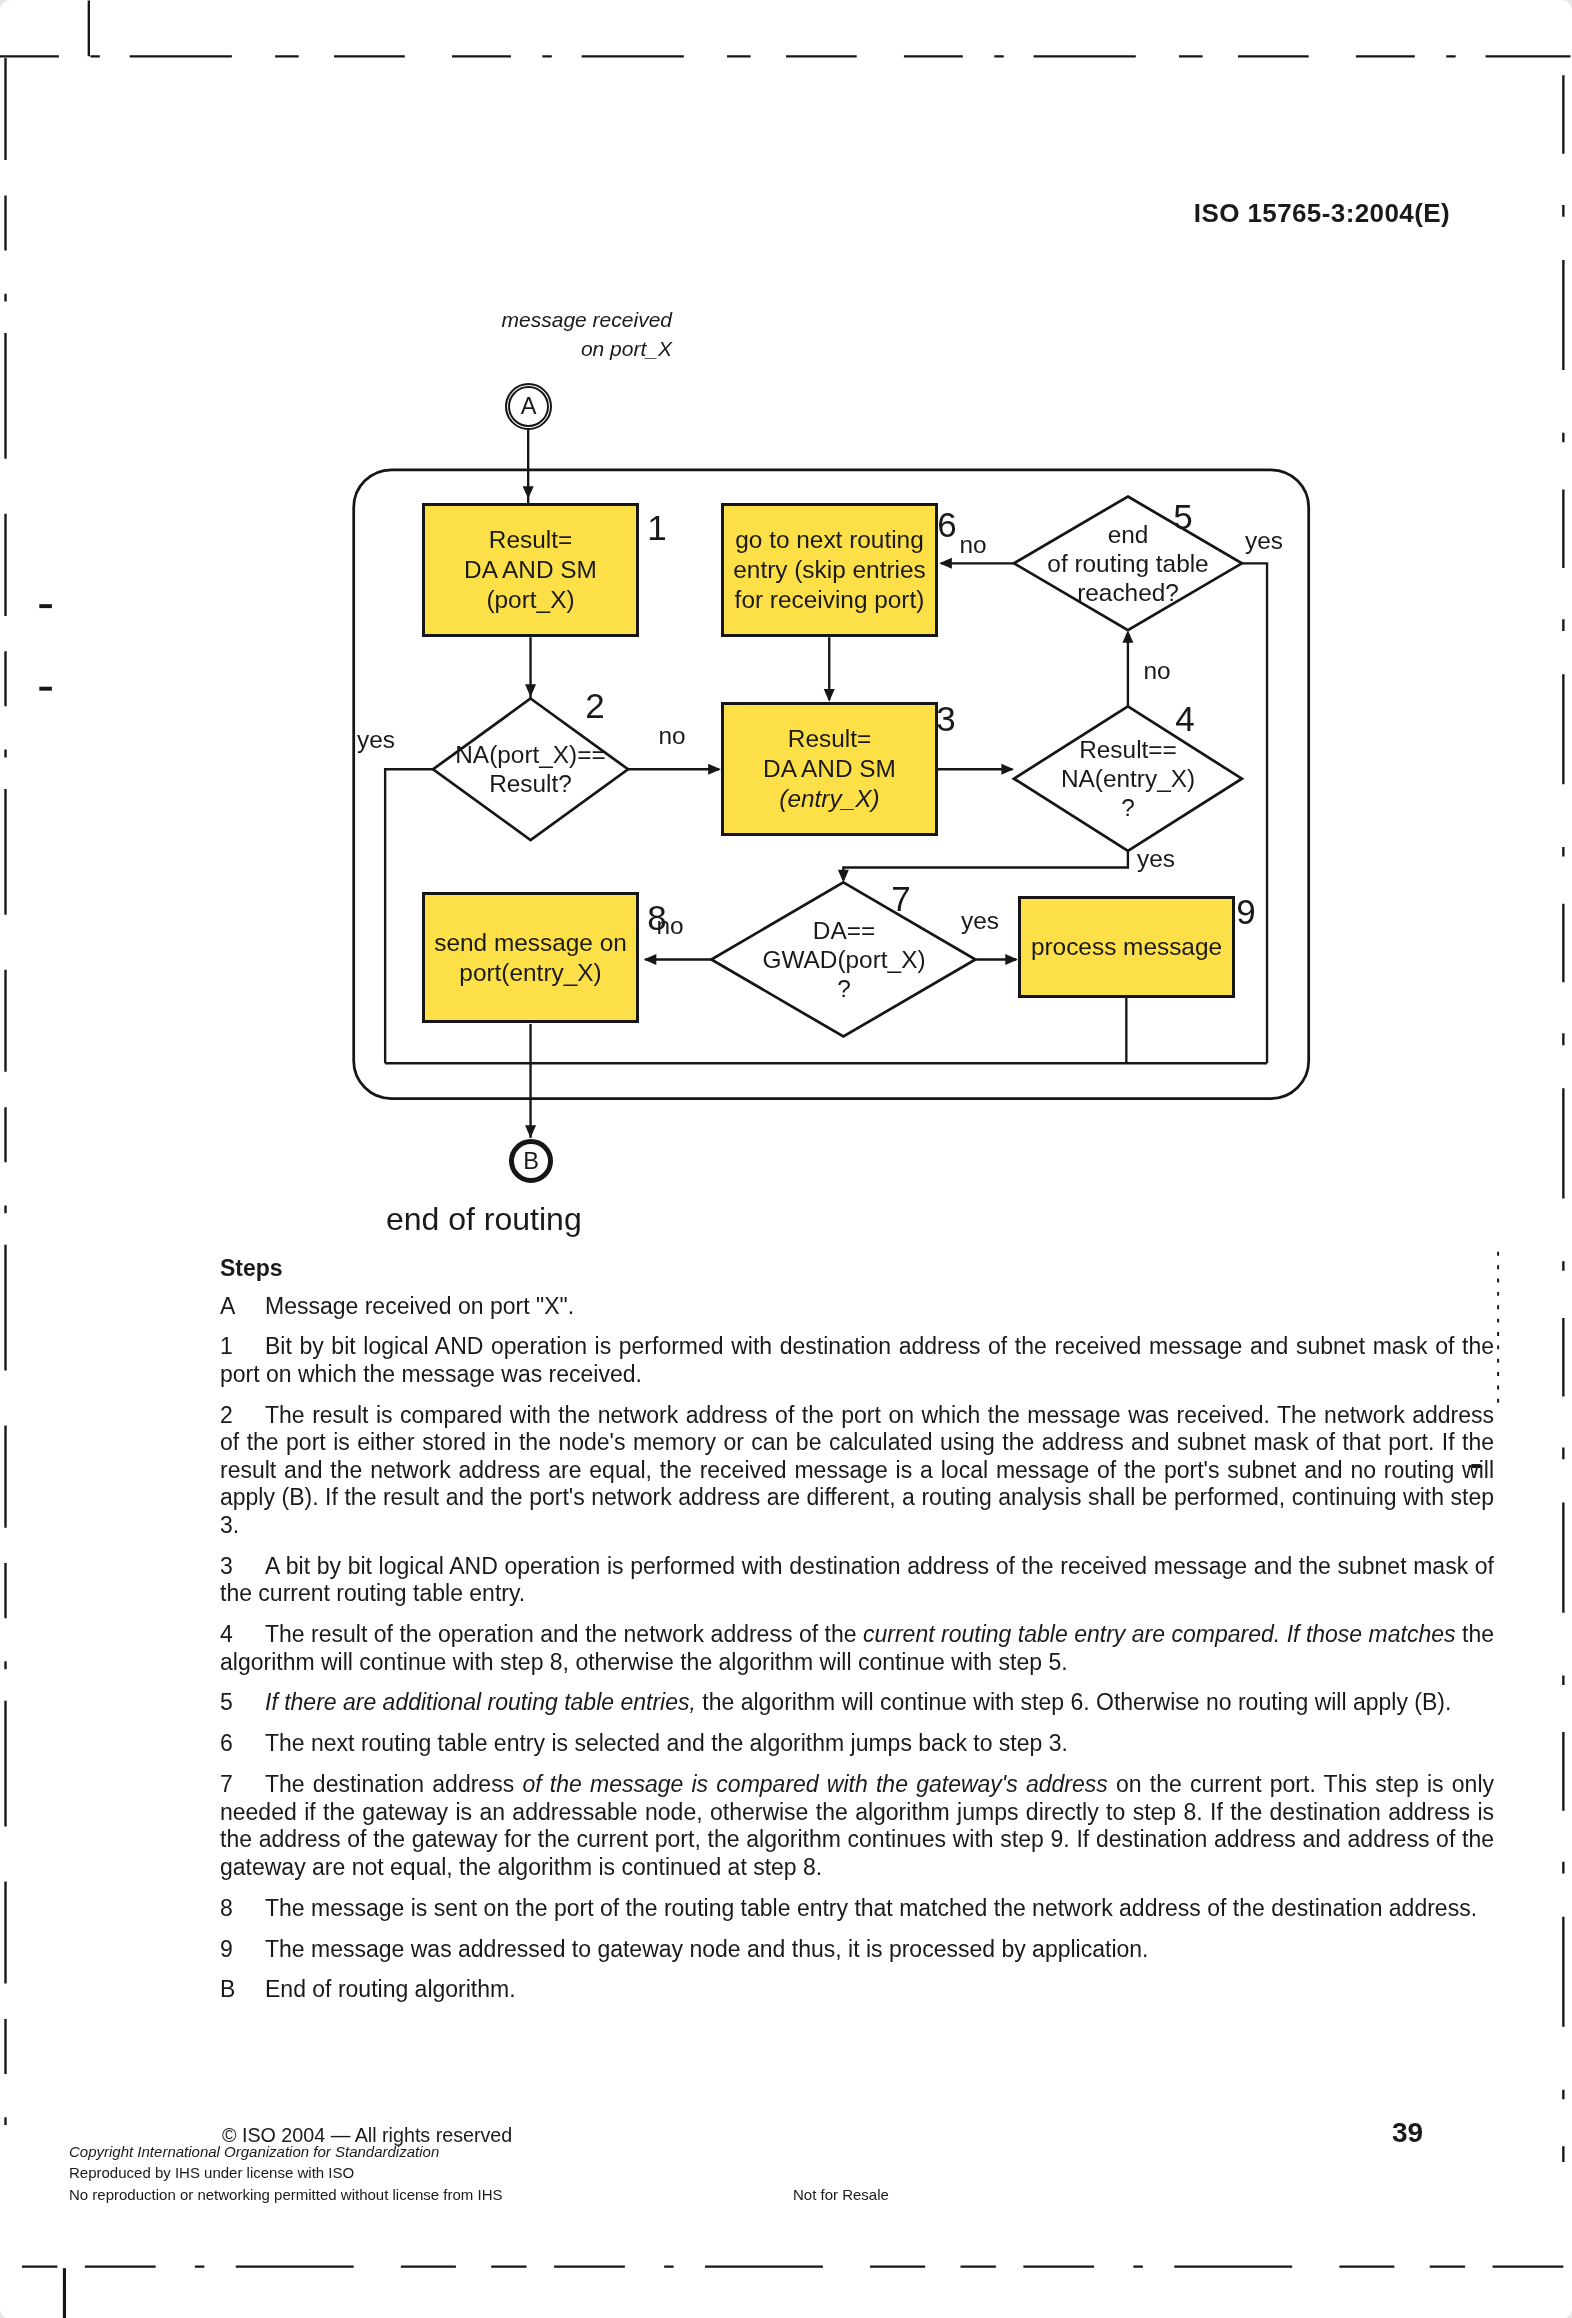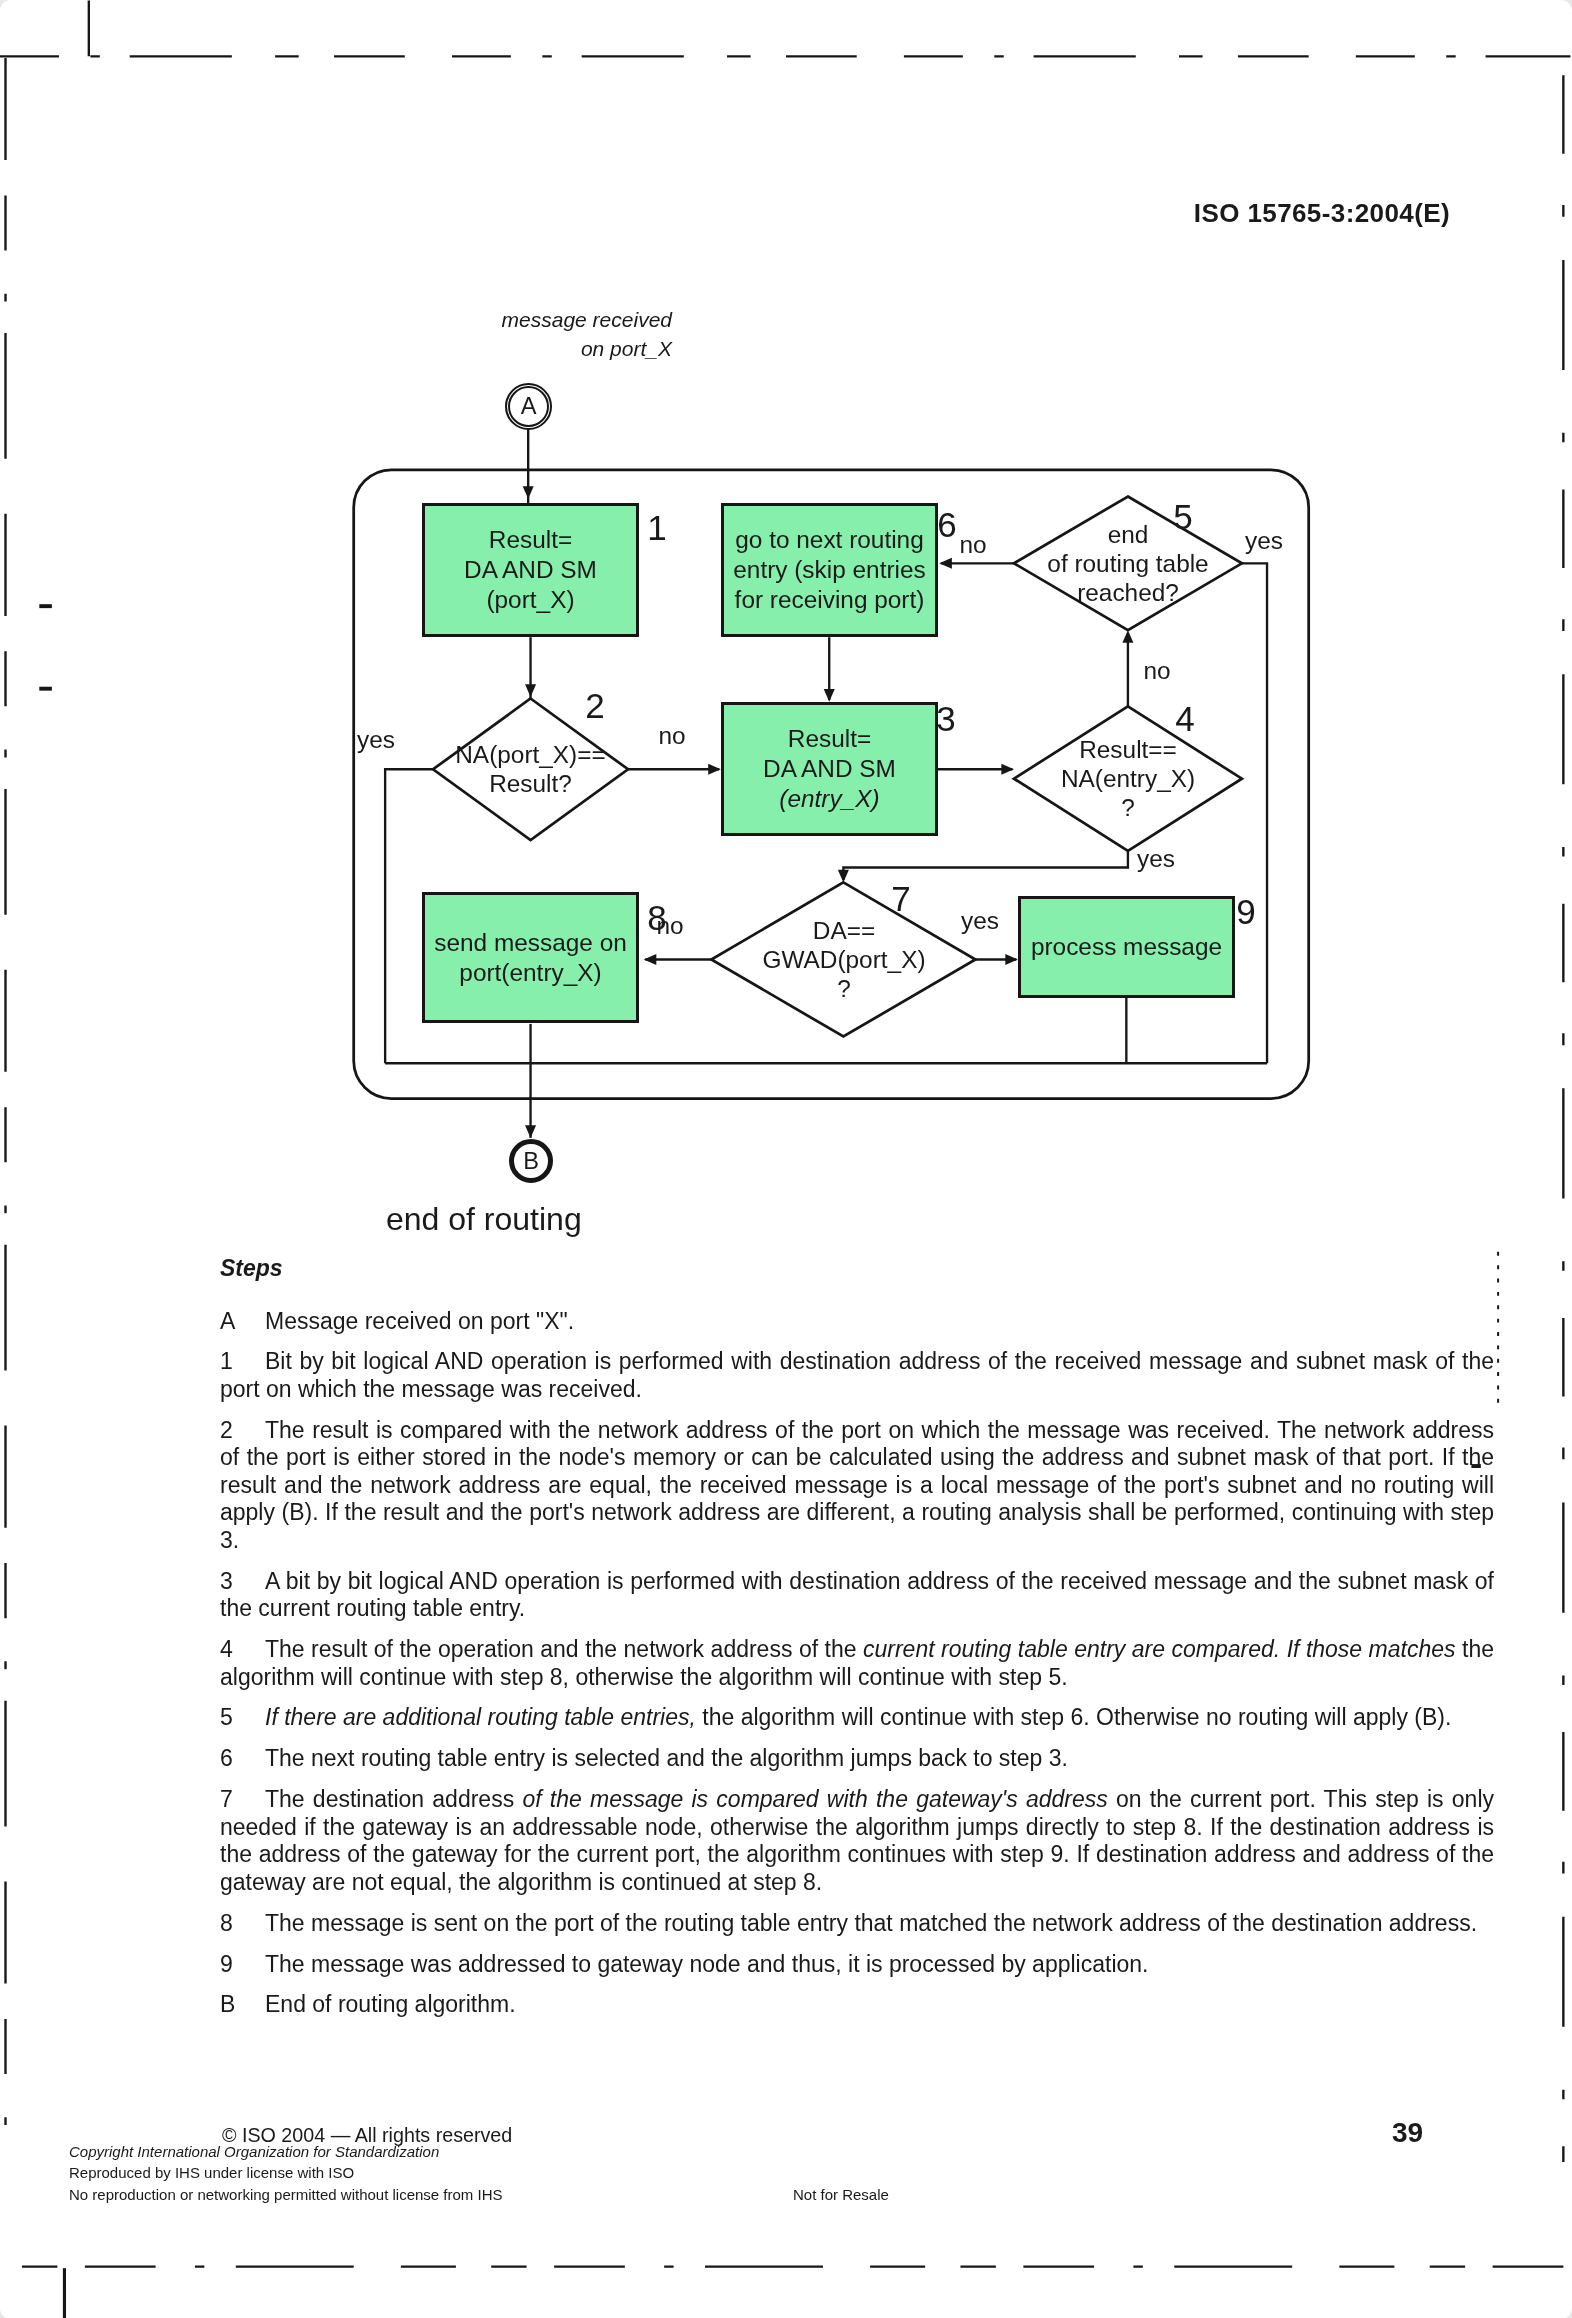--- a/index.html
+++ b/index.html
@@ -31,39 +31,39 @@
   .circ-a {
     left:508px; top:386px; width:41px; height:41px;
     border:2.4px solid #161616; outline:2.4px solid #161616; outline-offset:1.6px;
   }
   .circ-b {
     left:509px; top:1139px; width:44px; height:44px;
     border:5.5px solid #161616;
   }
 
   .box {
-    position:absolute; box-sizing:border-box; background:#86efac;
+    position:absolute; box-sizing:border-box; background:#fde047;
     border:3.1px solid #161616; display:flex; flex-direction:column;
     align-items:center; justify-content:center; text-align:center;
     font-size:24.4px; line-height:30px;
   }
   .dtext {
     position:absolute; display:flex; flex-direction:column;
     align-items:center; justify-content:center; text-align:center;
     font-size:24.4px; line-height:29px; pointer-events:none;
   }
   .num { position:absolute; font-size:35px; transform:translate(-50%,-50%); }
   .elabel { position:absolute; font-size:24.4px; transform:translate(-50%,-50%); }
   .it { font-style:italic; }
 
   .steps {
     position:absolute; left:220px; top:1255px; width:1274px;
     font-size:23px; line-height:27.5px;
   }
-  .steps-heading { font-weight:bold; margin:0 0 25px 0;font-style:italic; }
+  .steps-heading { font-weight:bold; margin:0 0 10px 0; }
   .step { margin:0 0 13.4px 0; text-align:justify; }
   .step .marker { display:inline-block; width:45px; }
 
   .foot { position:absolute; font-size:15px; }
   .f-big { left:222px; top:2124px; font-size:19.7px; }
   .f-copy { left:69px; top:2143px; font-style:italic;text-align:center; }
   .f-repr { left:69px; top:2164px; }
   .f-norepr { left:69px; top:2186px; }
   .f-resale { left:793px; top:2186px; }
   .pagenum { position:absolute; left:1392px; top:2117px; font-size:28px; font-weight:bold; }

